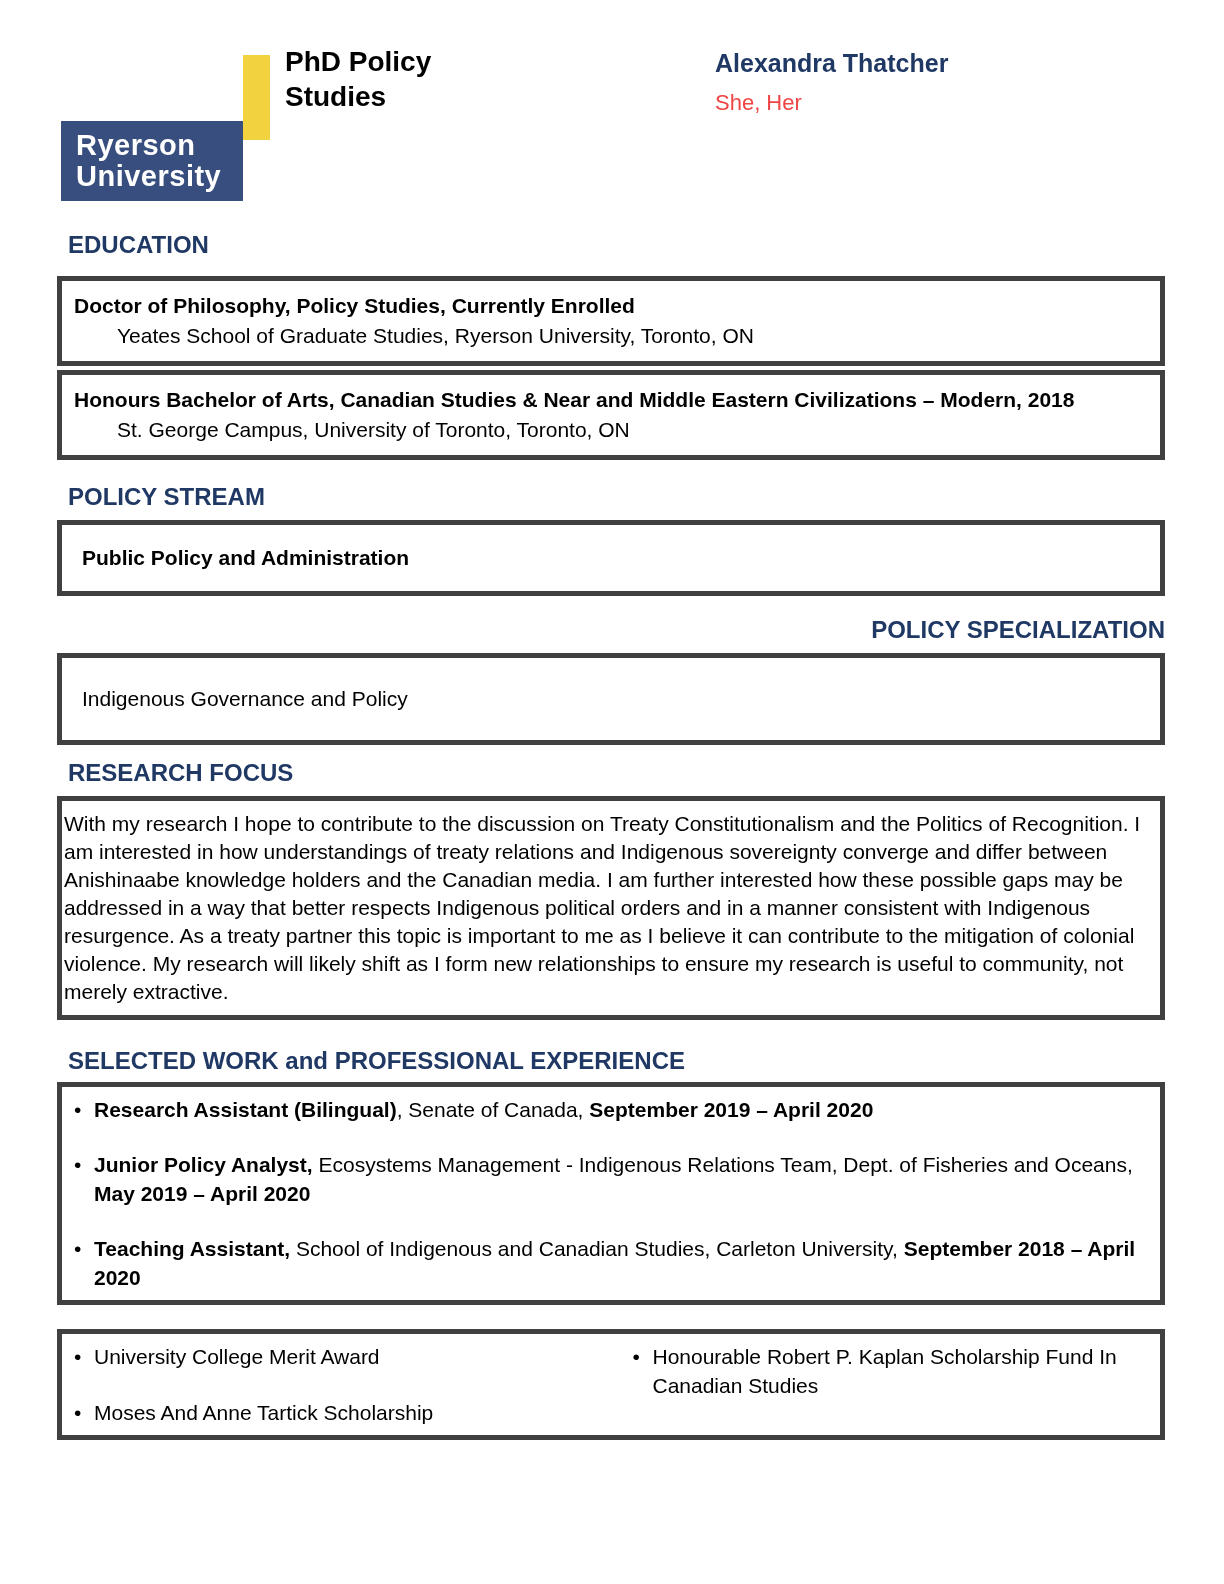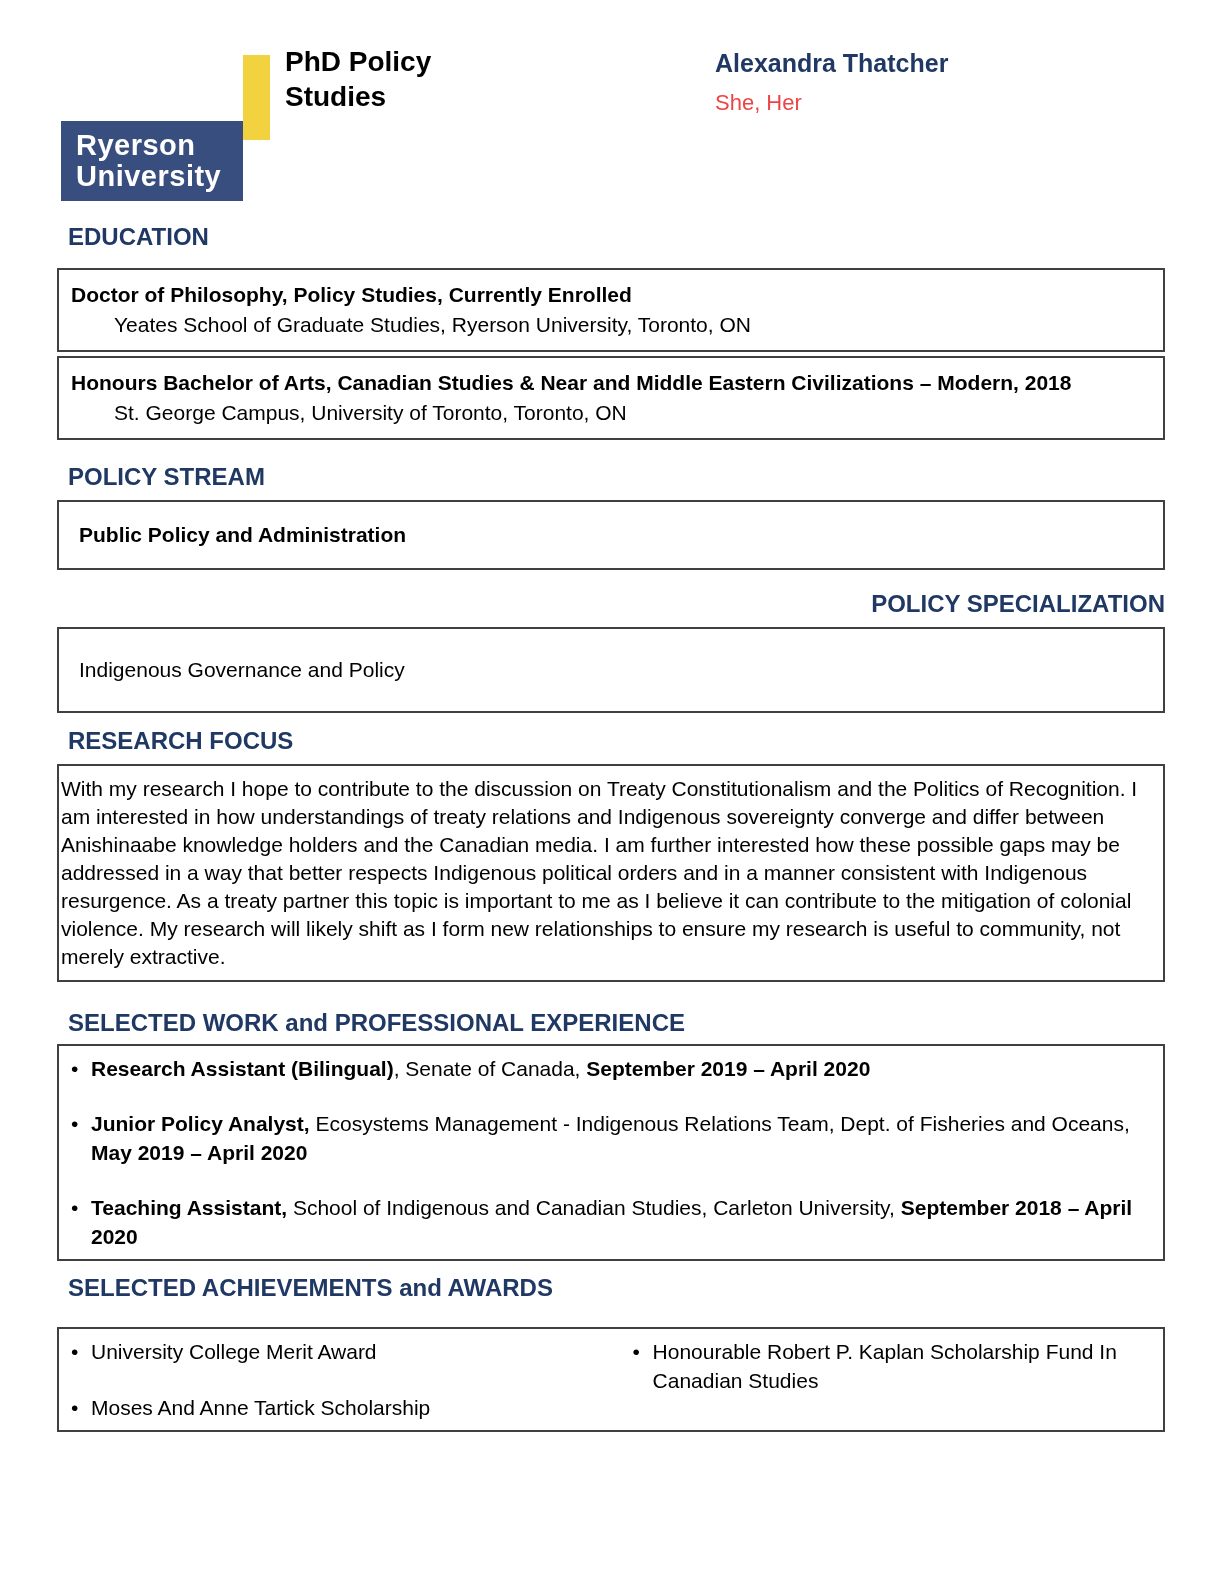--- a/index.html
+++ b/index.html
@@ -30,27 +30,27 @@
   .program-title {
     position:absolute; left:285px; top:44px;
     font-size:28px; font-weight:700; line-height:35px; color:#000;
     white-space:pre-line;
   }
   .person { position:absolute; left:715px; top:48px; }
   .person-name { color:#1f3864; font-weight:700; font-size:25px; line-height:30px; }
   .person-pronouns { color:#ef4444; font-size:22px; line-height:26px; margin-top:12px; }
 
   
-  .content { position:absolute; left:57px; top:222px; width:1108px; }
+  .content { position:absolute; left:57px; top:230px; width:1108px; }
   .section-heading {
     color:#1f3864; font-weight:700; font-size:24px; line-height:30px;
     margin-left:11px;
   }
   .box {
-    border:2px solid #404040; background:#fff;
+    border:5px solid #404040; background:#fff;
   }
 
   
   .edu-box { padding:10px 12px; margin-bottom:4px; }
   .edu-title { font-weight:700; font-size:21px; line-height:30px; }
   .edu-sub   { font-size:21px; line-height:30px;margin-left:43px; }
   .edu-group { margin-top:16px; }
 
   
   .h-stream { margin-top:22px; }
@@ -139,21 +139,20 @@
       <div class="bullet-item">
         <span class="bullet-glyph">•</span>
         <span class="bullet-text"><b>Junior Policy Analyst,</b><span> Ecosystems Management - Indigenous Relations Team, Dept. of Fisheries and Oceans, </span><b>May 2019 – April 2020</b></span>
       </div>
       <div class="bullet-item">
         <span class="bullet-glyph">•</span>
         <span class="bullet-text"><b>Teaching Assistant,</b><span> School of Indigenous and Canadian Studies, Carleton University, </span><b>September 2018 – April 2020</b></span>
       </div>
     </div>
 
-    <div class="section-heading h-awards">SELECTED ACHIEVEMENTS and AWARDS</div>
     <div class="box awards-box">
       <div class="awards-col-left">
         <div class="award-item">
           <span class="bullet-glyph">•</span>
           <span class="bullet-text">University College Merit Award</span>
         </div>
         <div class="award-item">
           <span class="bullet-glyph">•</span>
           <span class="bullet-text">Moses And Anne Tartick Scholarship</span>
         </div>

